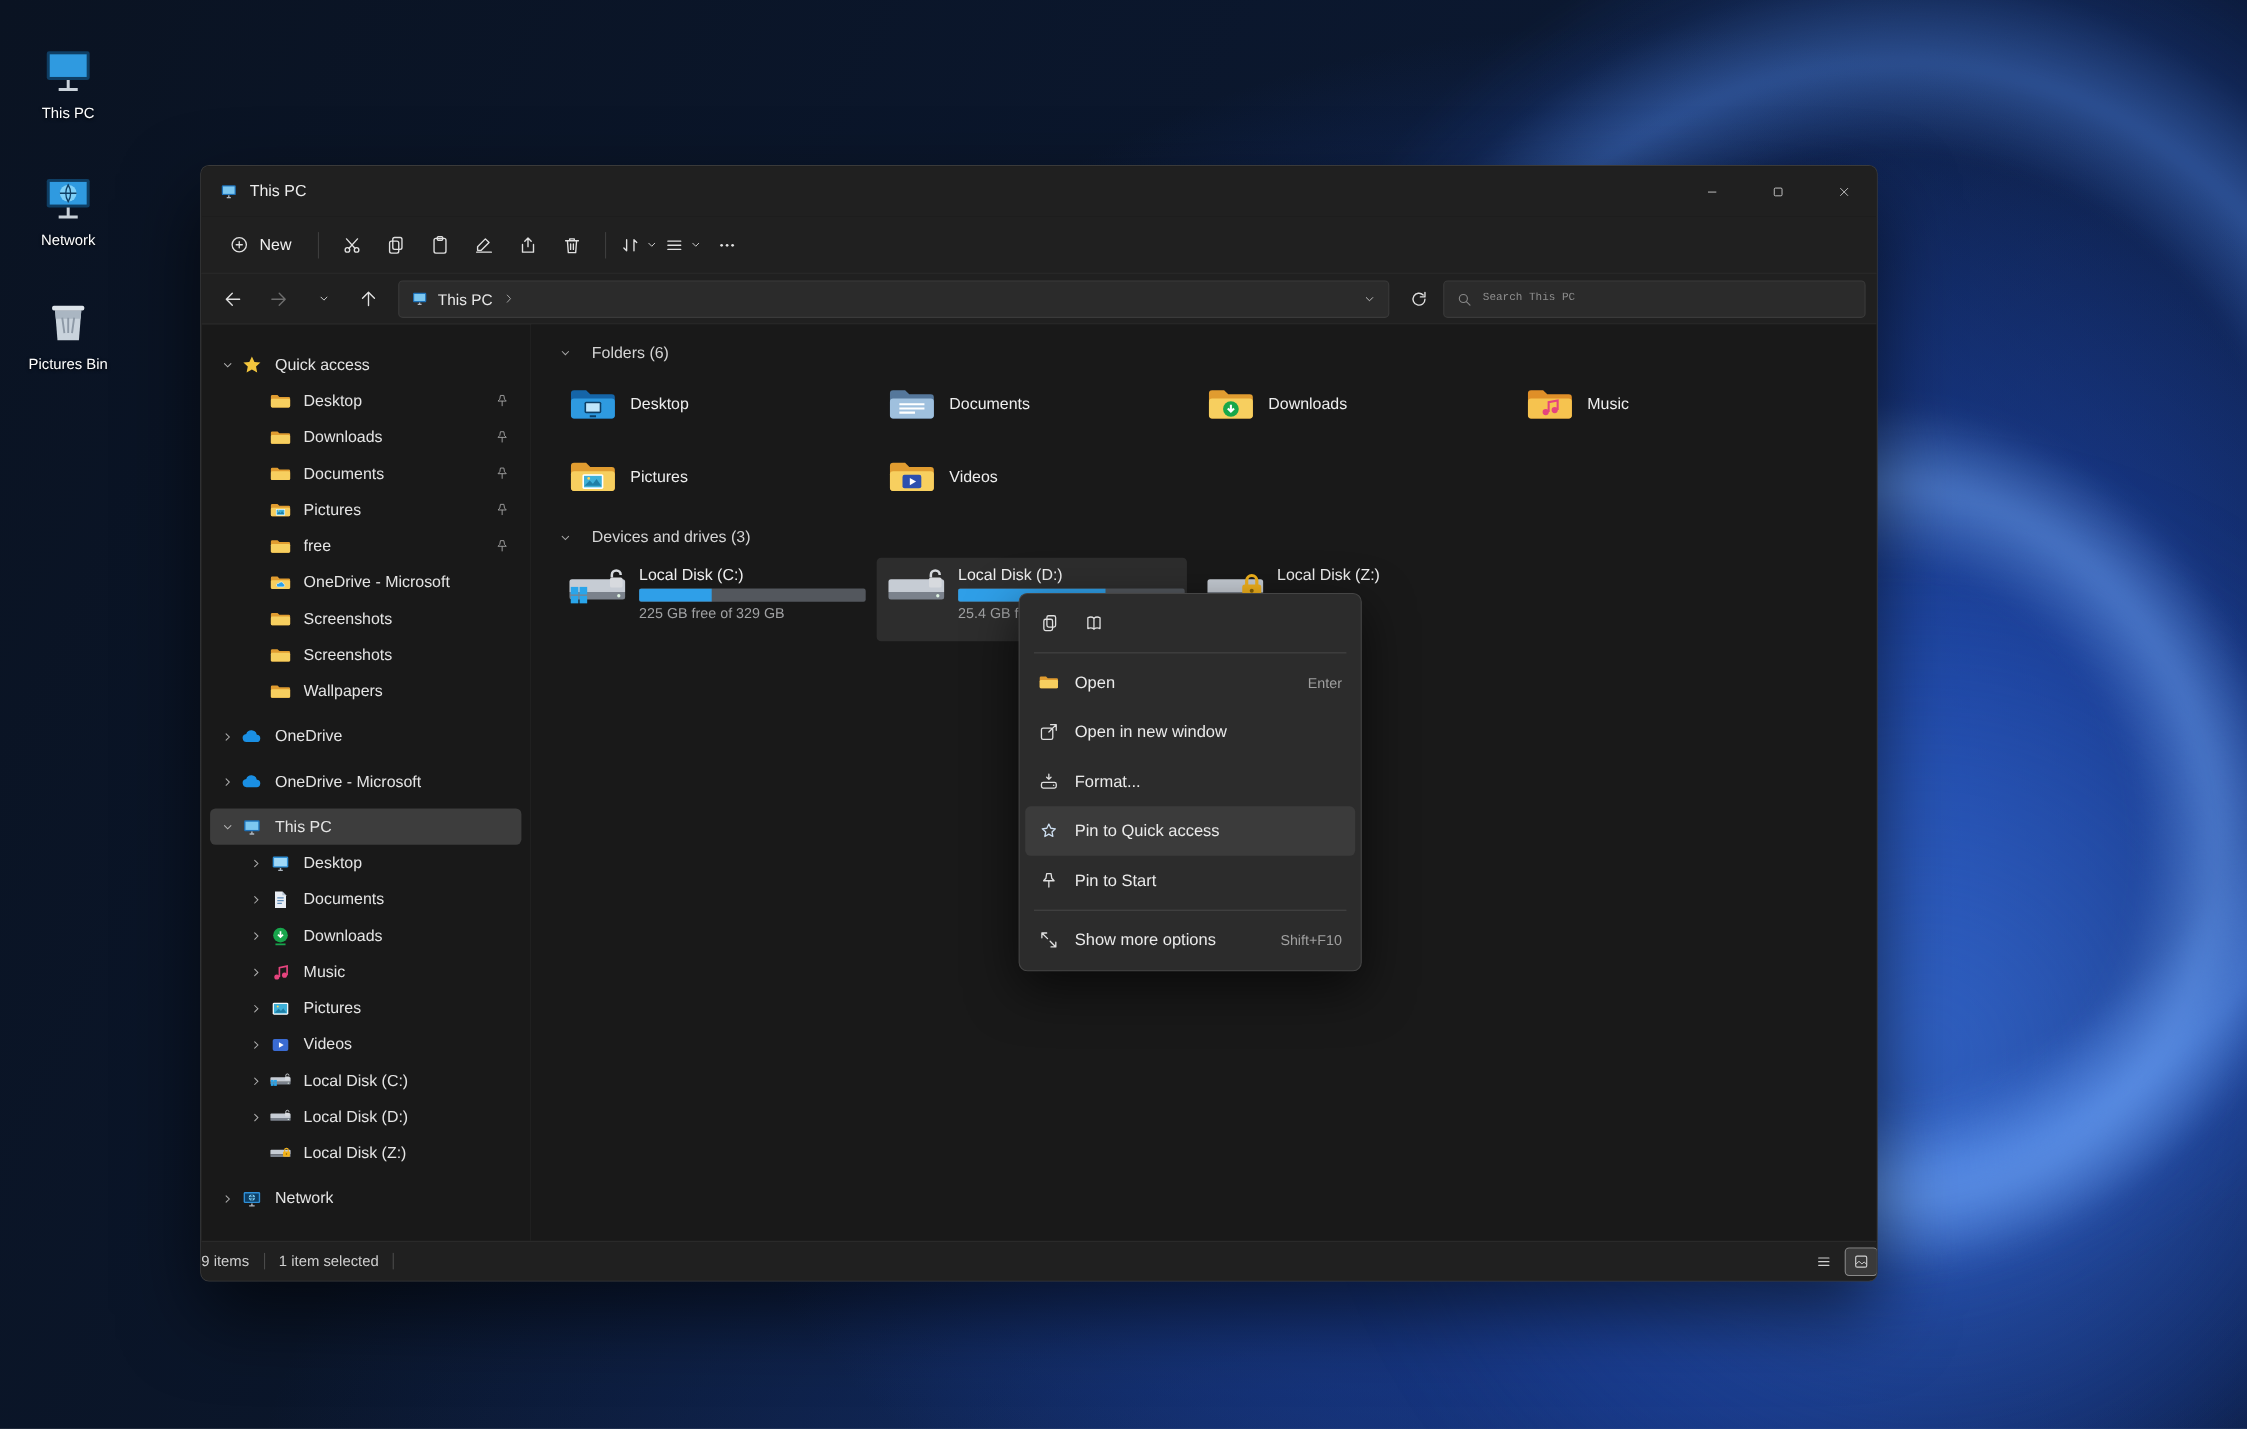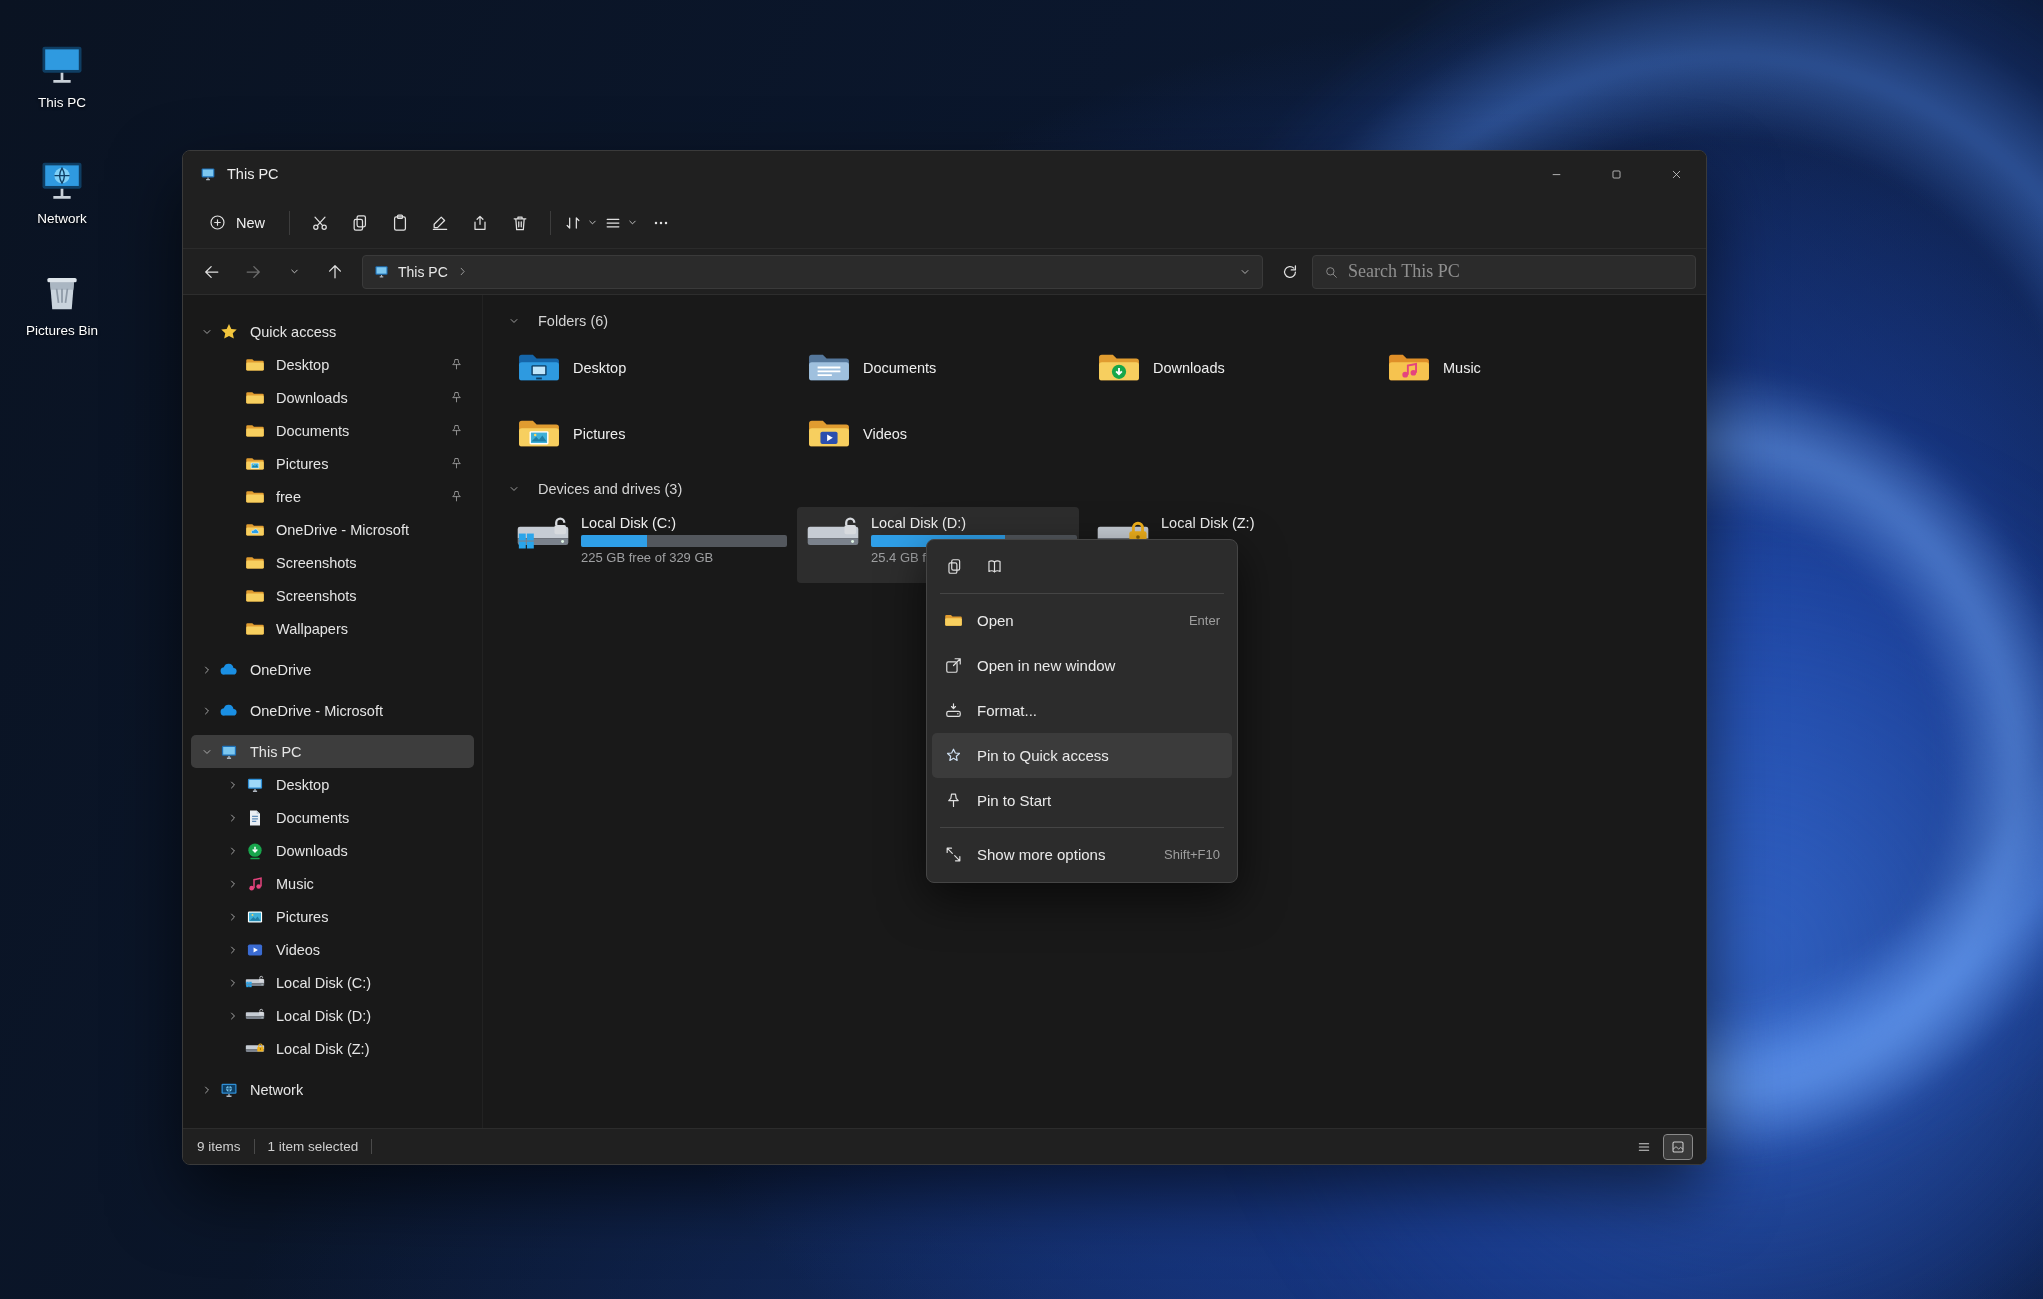--- a/index.html
+++ b/index.html
@@ -45,21 +45,21 @@
 
 .addressrow{height:46px;background:#202020;display:flex;align-items:center;padding:0 10px;gap:3px;border-bottom:1px solid rgba(255,255,255,.06)}
 .breadcrumb-bar{flex:1;height:34px;background:#2b2b2b;border:1px solid #3a3a3a;border-radius:4px;display:flex;align-items:center;padding:0 10px;margin:0 5px;gap:8px}
 .crumb-ic{width:17px;height:17px}.crumb-ic svg{width:100%;height:100%}
 .crumb{font-size:14px;color:#e8e8e8}
 .crumb-chev{width:13px;height:13px;opacity:.8}.crumb-chev svg{width:100%;height:100%}
 .flexsp{flex:1}
 .crumb-dd{width:14px;height:14px;opacity:.85}.crumb-dd svg{width:100%;height:100%}
 .search-bar{width:384px;height:34px;background:#2b2b2b;border:1px solid #3a3a3a;border-radius:4px;display:flex;align-items:center;padding:0 10px;gap:9px}
 .search-ic{width:16px;height:16px;opacity:.75}.search-ic svg{width:100%;height:100%}
-.search-bar input{flex:1;background:transparent;border:none;outline:none;color:#86efac;font-size:18px;font-family:Liberation Serif, serif}
+.search-bar input{flex:1;background:transparent;border:none;outline:none;color:#86efac;font-size:10px;font-family:Liberation Mono, monospace}
 .search-bar input::placeholder{color:#8f8f8f}
 
 .main{display:flex;height:835px}
 .sidebar{width:300px;padding-top:20px;border-right:1px solid rgba(255,255,255,.04);overflow:hidden}
 .nav-row{height:33px;margin:0 8px;border-radius:5px;display:flex;align-items:center;font-size:14.5px;color:#e4e4e4}
 .nav-row.gap{margin-top:8px}
 .nav-row.selected{background:#3d3d3d}
 .chev{width:24px;height:16px;display:flex;align-items:center;justify-content:center;opacity:.85}
 .chev svg{width:14px;height:14px}
 .nav-ic{width:20px;height:20px;margin-right:11px}.nav-ic svg{width:100%;height:100%}
@@ -77,21 +77,21 @@
 .tile-label{font-size:14.5px;color:#eee}
 .dtile{width:282px;height:76px;display:flex;gap:10px;padding:7px 8px;border-radius:4px}
 .dtile.selected{background:rgba(255,255,255,.09)}
 .drive-ic{width:56px;height:46px;flex:none}.drive-ic svg{width:100%;height:100%}
 .dinfo{flex:1;min-width:0;padding-top:1px}
 .dname{display:block;font-size:14.5px;color:#eee;white-space:nowrap}
 .dbar{width:206px;height:12px;background:#53575d;border-radius:2px;margin:4px 0 3px;overflow:hidden}
 .dfill{height:100%;background:#2f9fe8}
 .dfree{display:block;font-size:13px;color:#9fa0a2;white-space:nowrap}
 
-.statusbar{position:absolute;left:0;right:0;bottom:0;height:36px;background:#202020;border-top:1px solid #2c2c2c;display:flex;align-items:center;padding:0 14px;gap:13px;font-size:13.5px;color:#cfcfcf}
+.statusbar{position:absolute;left:0;right:0;bottom:0;height:36px;background:#202020;border-top:1px solid #2c2c2c;display:flex;align-items:center;padding:0 0;gap:13px;font-size:13.5px;color:#cfcfcf}
 .sdiv{width:1px;height:15px;background:#4a4a4a}
 .vt{margin-left:auto;display:flex;gap:6px}
 .vt button{width:28px;height:24px;display:flex;align-items:center;justify-content:center;border-radius:3px}
 .vt button.active{background:#3a3a3a;outline:1px solid #8a8a8a}
 .vt .bic{width:16px;height:16px}.vt .bic svg{width:100%;height:100%}
 
 .cmenu{position:absolute;left:743px;top:388px;width:312px;background:#2c2c2c;border:1px solid #454545;border-radius:8px;padding:5px;box-shadow:0 16px 45px rgba(0,0,0,.6);z-index:10}
 .cm-quick{display:flex;gap:4px;padding:4px 4px 6px}
 .cm-qbtn{width:36px;height:34px;display:flex;align-items:center;justify-content:center;border-radius:5px}
 .cm-qbtn .bic{width:19px;height:19px}.cm-qbtn .bic svg{width:100%;height:100%}

